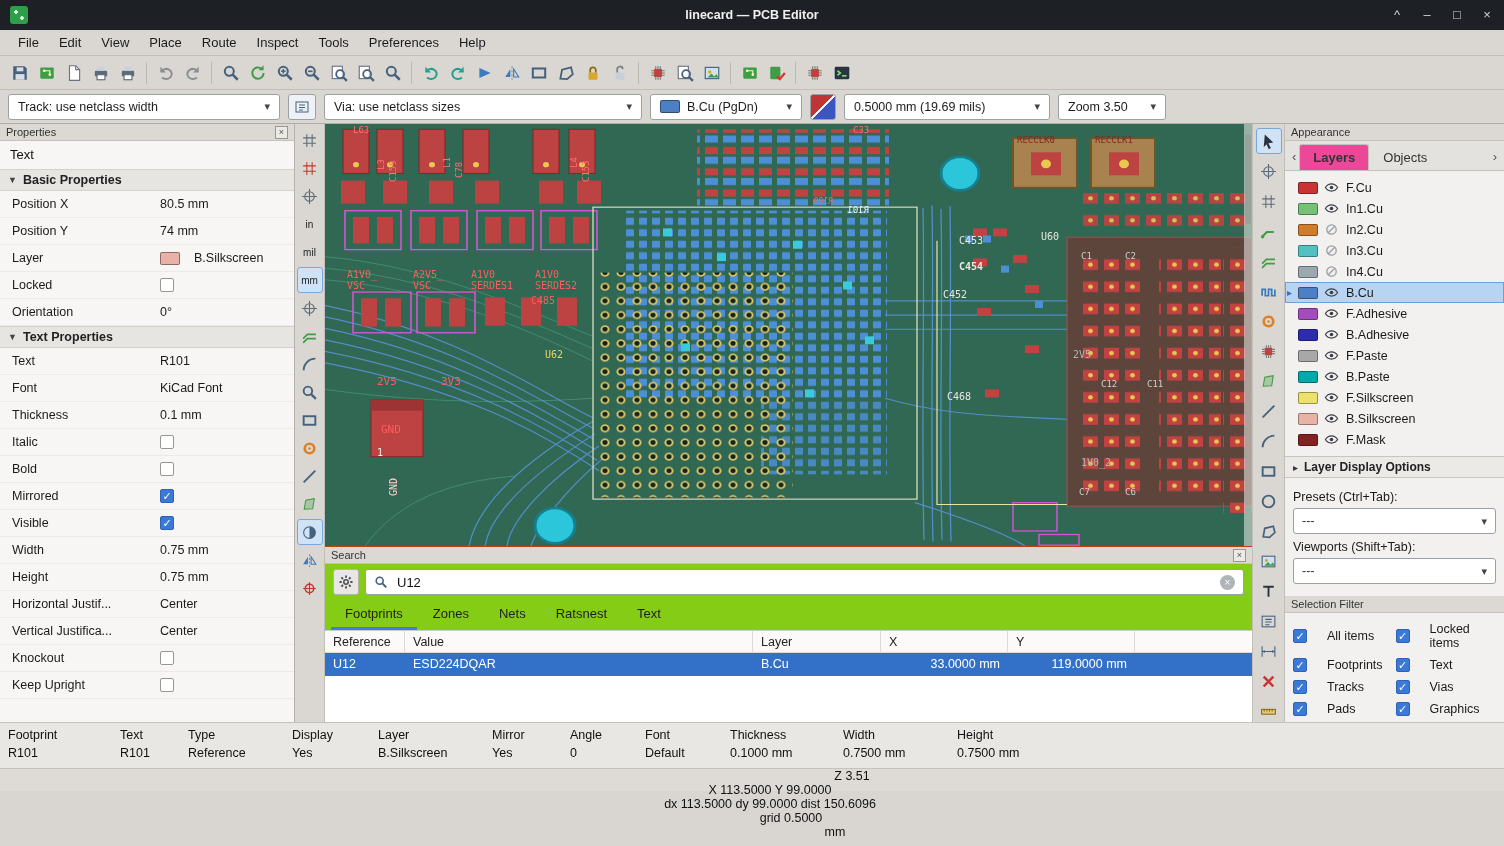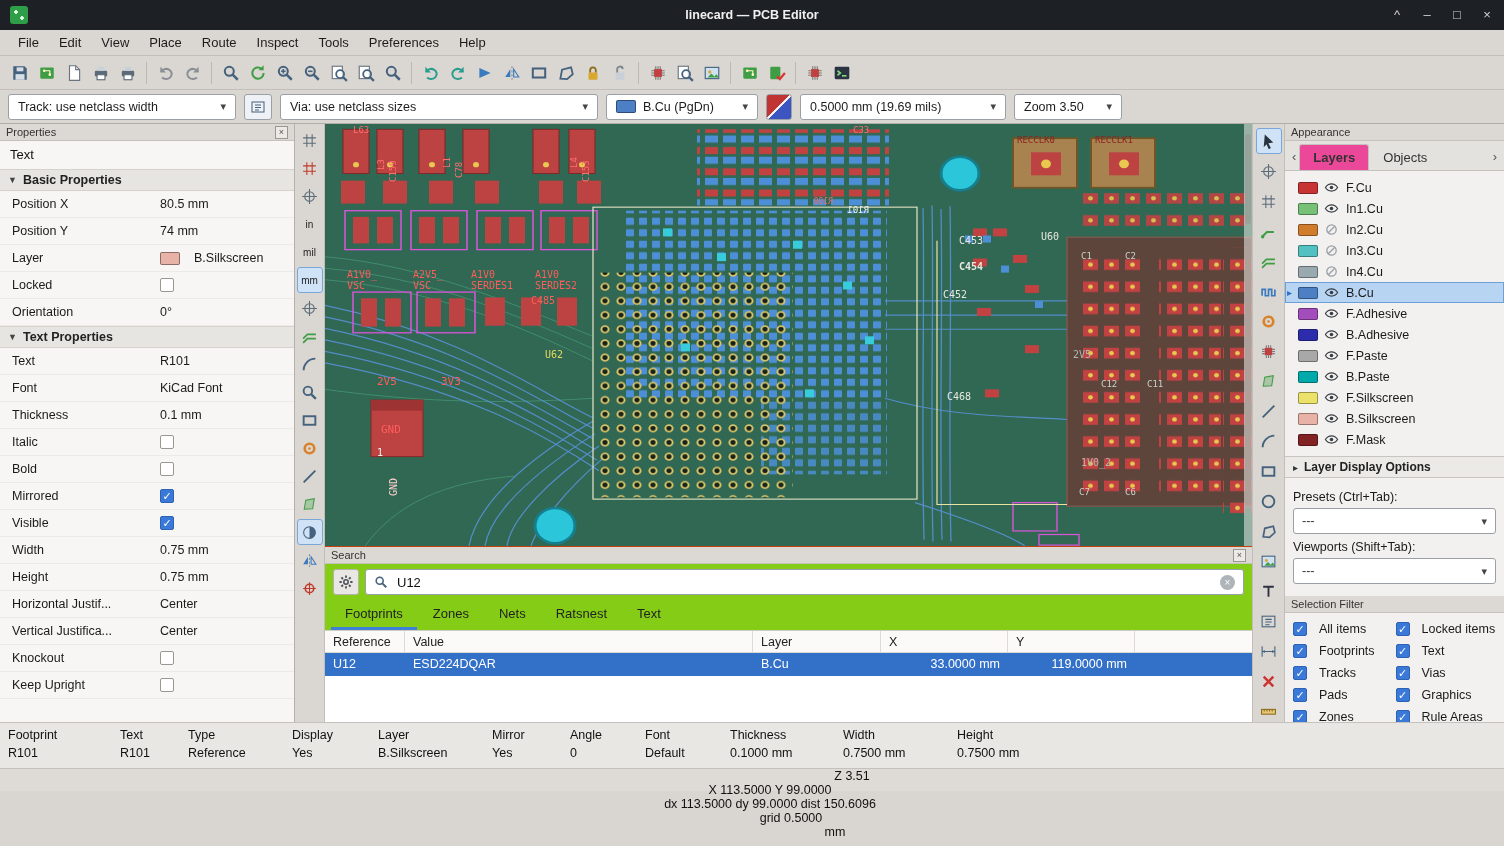--- a/index.html
+++ b/index.html
@@ -115,21 +115,21 @@
   .leye.off .eoff { display:block; }
   .lname { color:#1a1a1a; }
   .ldo { height:22px; border-top:1px solid #c8c5c0; border-bottom:1px solid #c8c5c0; background:#eceae7; display:flex; align-items:center; gap:6px; padding:0 8px; color:#222; margin-top:4px; flex:none; font-weight:bold; font-size:12px; }
   .ldo::before { content:"▸"; font-size:10px; color:#333; font-weight:normal; }
   .psec { padding:6px 8px 0; }
   .plab { color:#1a1a1a; margin:6px 0 4px; }
   .pdd { height:26px; background:#fff; border:1px solid #9aa0a6; border-radius:3px; display:flex; align-items:center; padding:0 8px; color:#333; }
   .pdd::after { content:"▾"; margin-left:auto; color:#444; font-size:11px; }
   .fstrip { margin-top:12px; }
   .fgrid { display:grid; grid-template-columns:1fr 1fr; gap:8px 2px; padding:9px 8px; }
-  .fitem { display:flex; align-items:center; gap:12px; color:#1a1a1a; }
+  .fitem { display:flex; align-items:center; gap:20px; color:#1a1a1a; }
 
   
   .infobar { height:46px; background:#e9e7e3; border-top:1px solid #c5c2bd; display:flex; padding:5px 8px 0; }
   .ibf { display:flex; flex-direction:column; gap:4px; font-size:12.5px; color:#111; }
   .statusbar { height:23px; background:#dedbd6; border-top:1px solid #c5c2bd; display:flex; align-items:center; font-size:12.5px; color:#111;flex-direction:column; }
 </style>
 </head>
 <body>
 
 <svg width="0" height="0" style="position:absolute" aria-hidden="true">
@@ -486,21 +486,21 @@
         </svg>
       </button>
     <button class="tbtn">
         <svg viewBox="0 0 16 16">
           <use href="#i-term"></use>
         </svg>
       </button>
   </div>
 
   <div class="toolbar2">
-    <div class="dd" style="width:228px">
+    <div class="dd" style="width:272px">
         <span>Track: use netclass width</span>
       </div>
     <div class="mini-btn">
         <svg viewBox="0 0 16 16">
           <use href="#i-textbox"></use>
         </svg>
       </div>
     <div class="dd" style="width:318px">
         <span>Via: use netclass sizes</span>
       </div>

